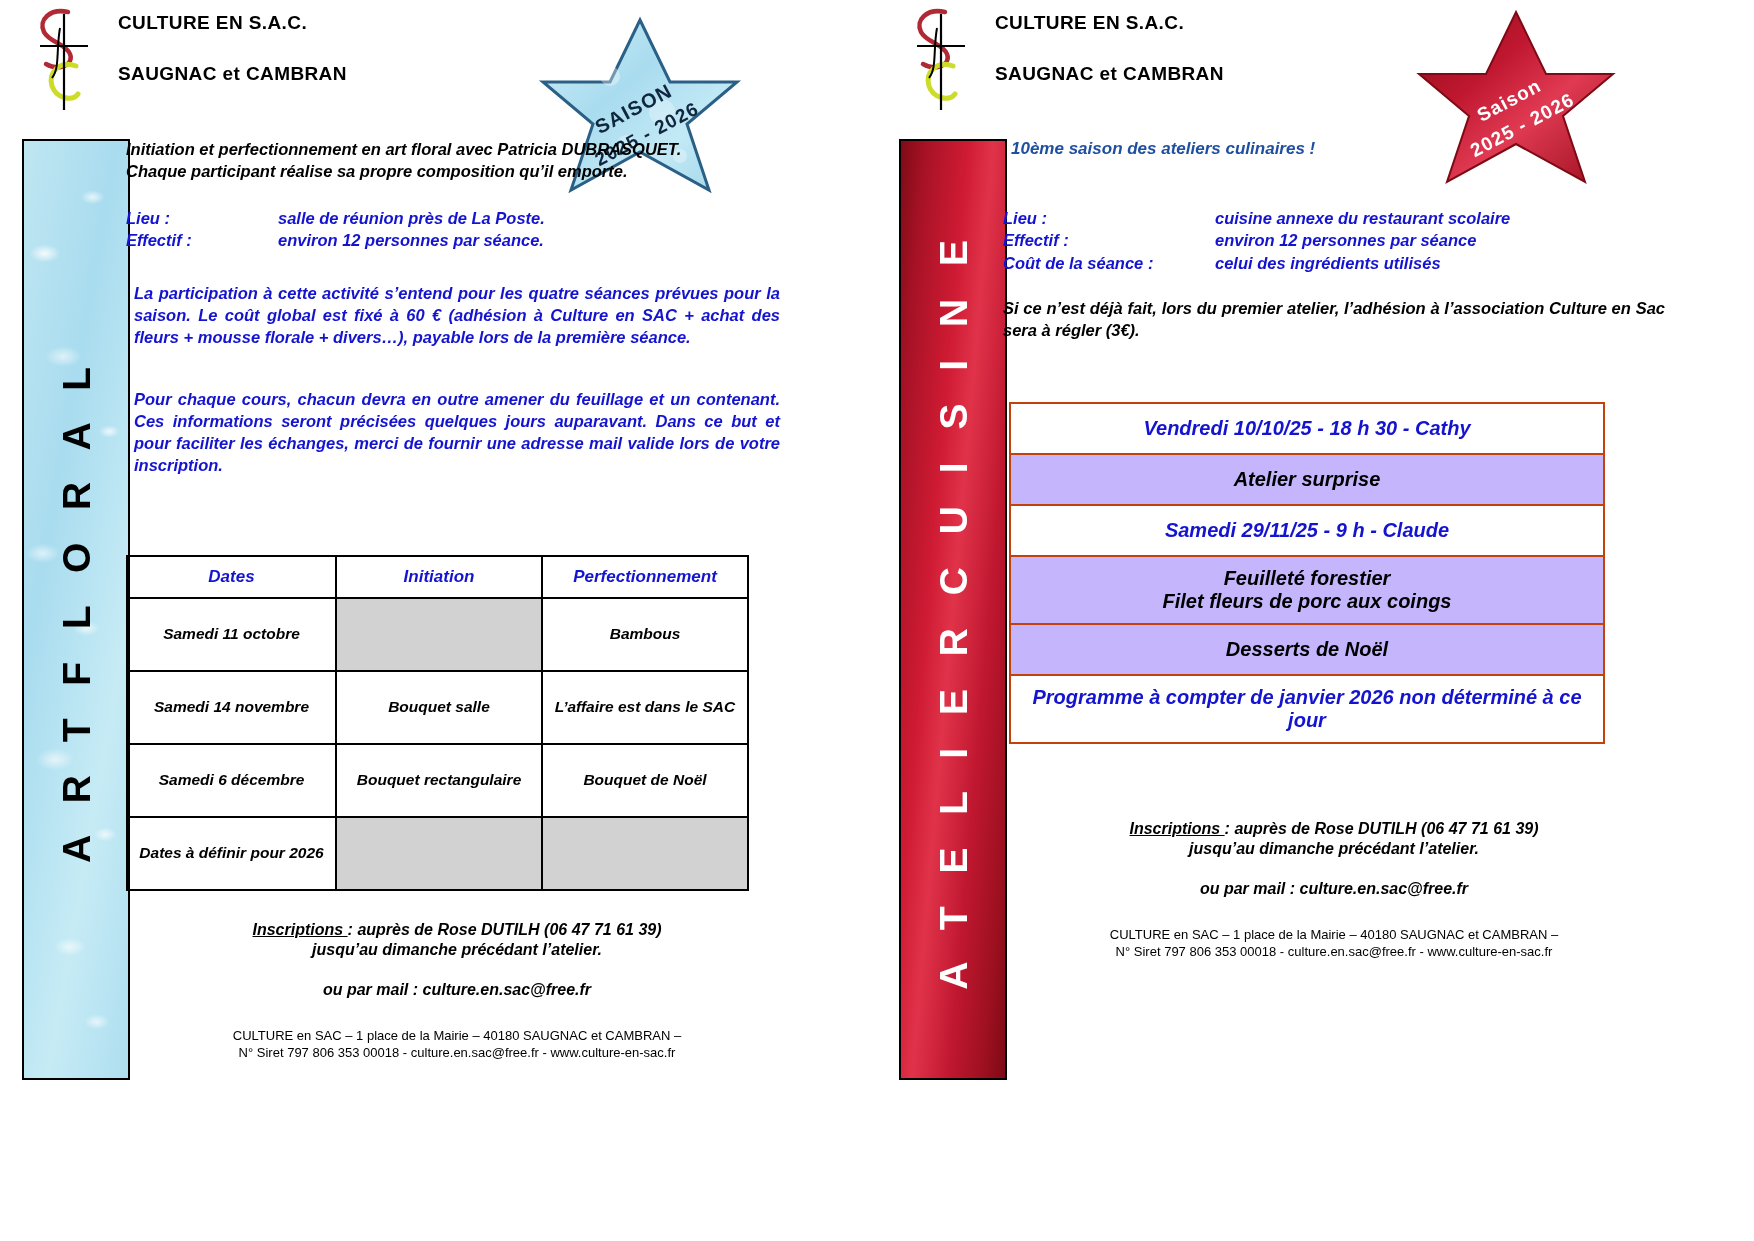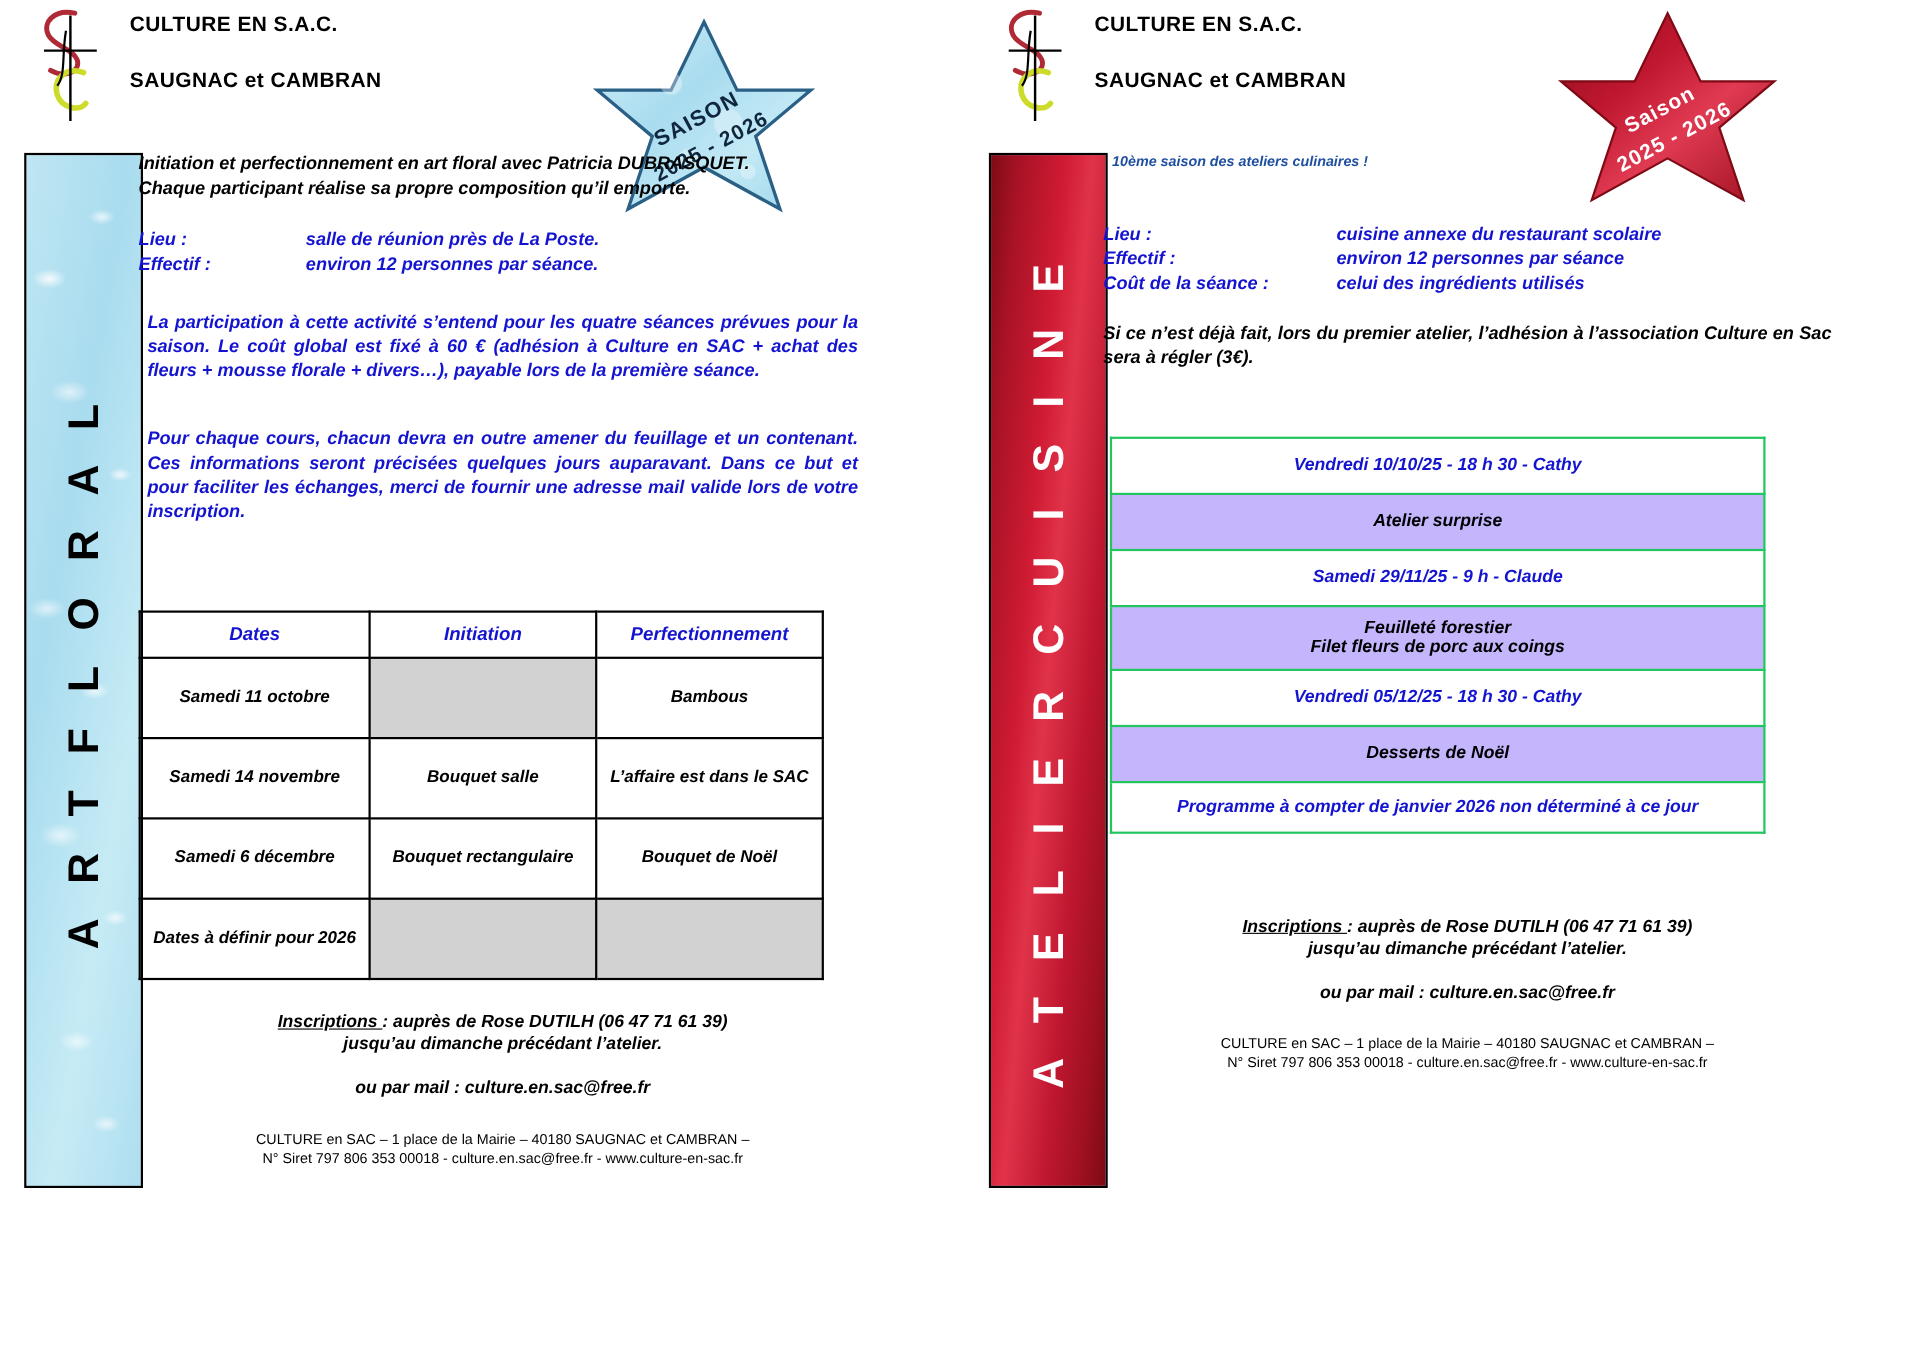--- a/index.html
+++ b/index.html
@@ -90,21 +90,21 @@
   .p-black {
     color:#000; font-weight:bold; font-style:italic; font-size:16.5px;
     line-height:1.33; margin:0; text-align: justify;
   }
   .kv { display:flex; color:#1414d0; font-weight:bold; font-style:italic; font-size:16.5px; line-height:1.35;gap:44px;}
   .kv .k { width: 108px; flex:none; }
   .kv-wide .k { width: 168px; }
   .spacer-md { height: 24px; }
 
   .subtitle-teal {
-    color:#1f4fa0; font-weight:bold; font-style:italic; font-size:13px;
+    color:#1f4fa0; font-weight:bold; font-style:italic; font-size:17px;
     margin:0 0 0 8px;
   }
 
   
   table.floral {
     border-collapse: collapse; width: 621px; margin-top: 4px;
     table-layout: fixed;
   }
   table.floral td, table.floral th {
     border: 2px solid #000; text-align:center; vertical-align: middle;
@@ -116,22 +116,22 @@
   table.floral td.grey, table.floral th.grey { background:#d2d2d2; }
   .col-dates { width: 209px; }
   .col-ini   { width: 206px; }
   .col-perf  { width: 206px; }
 
   
   table.cuisine {
     border-collapse: collapse; width: 596px; table-layout: fixed;
   }
   table.cuisine td {
-    border: 2px solid #22c55e; text-align:center; vertical-align: middle;
-    font-size: 16px; font-weight: bold; font-style: italic;
+    border: 2px solid #c2410c; text-align:center; vertical-align: middle;
+    font-size: 20px; font-weight: bold; font-style: italic;
     padding: 10px 6px; height: 51px;
   }
   table.cuisine td.date { color:#1414d0; background:#fff; }
   table.cuisine td.dish { color:#000; background:#c4b5fd; }
   table.cuisine td.note { color:#1414d0; background:#fff; height: 46px; }
 
   
   .footer-block { text-align:center; margin-top: 30px; }
   .insc-line1 { font-size:16px; font-weight:bold; font-style:italic; color:#000; }
   .insc-line1 u { text-decoration: underline; }
@@ -342,23 +342,20 @@
             <td class="dish">Atelier surprise</td>
           </tr>
           <tr>
             <td class="date">Samedi 29/11/25  -  9 h - Claude</td>
           </tr>
           <tr>
             <td class="dish" style="white-space:pre-line;">Feuilleté forestier
 Filet fleurs de porc aux coings</td>
           </tr>
           <tr>
-            <td class="date">Vendredi 05/12/25  - 18 h 30 - Cathy</td>
-          </tr>
-          <tr>
             <td class="dish">Desserts de Noël</td>
           </tr>
           <tr>
             <td class="note">Programme à compter de janvier 2026 non déterminé à ce jour</td>
           </tr>
         </tbody>
       </table>
 
       <div class="footer-block" style="margin-top:76px;">
         <div class="insc-line1">

